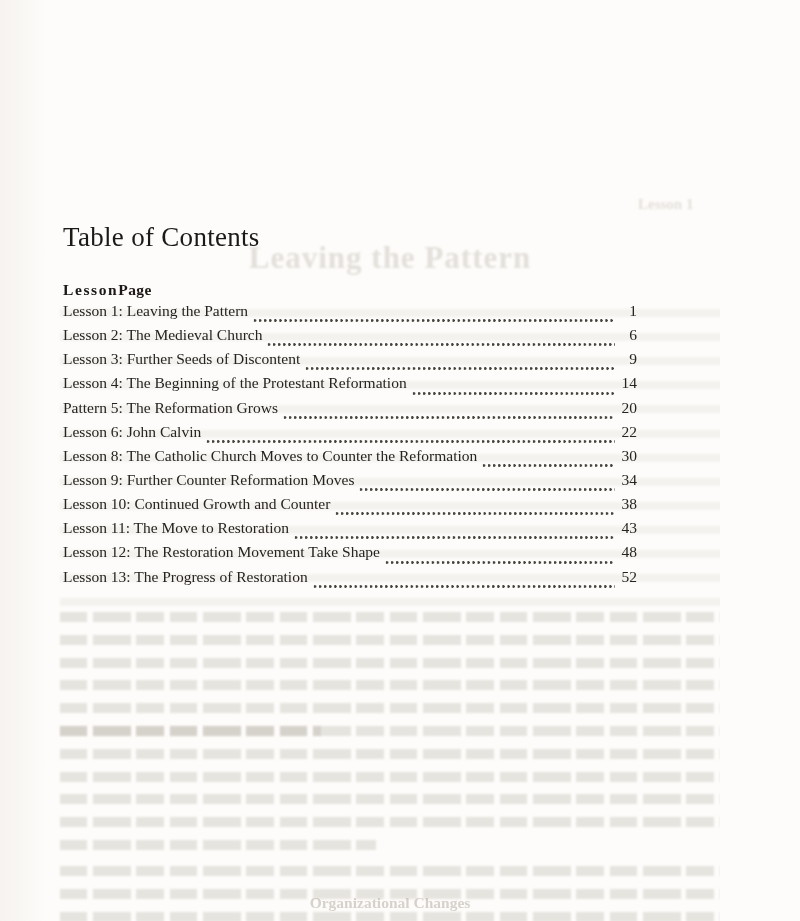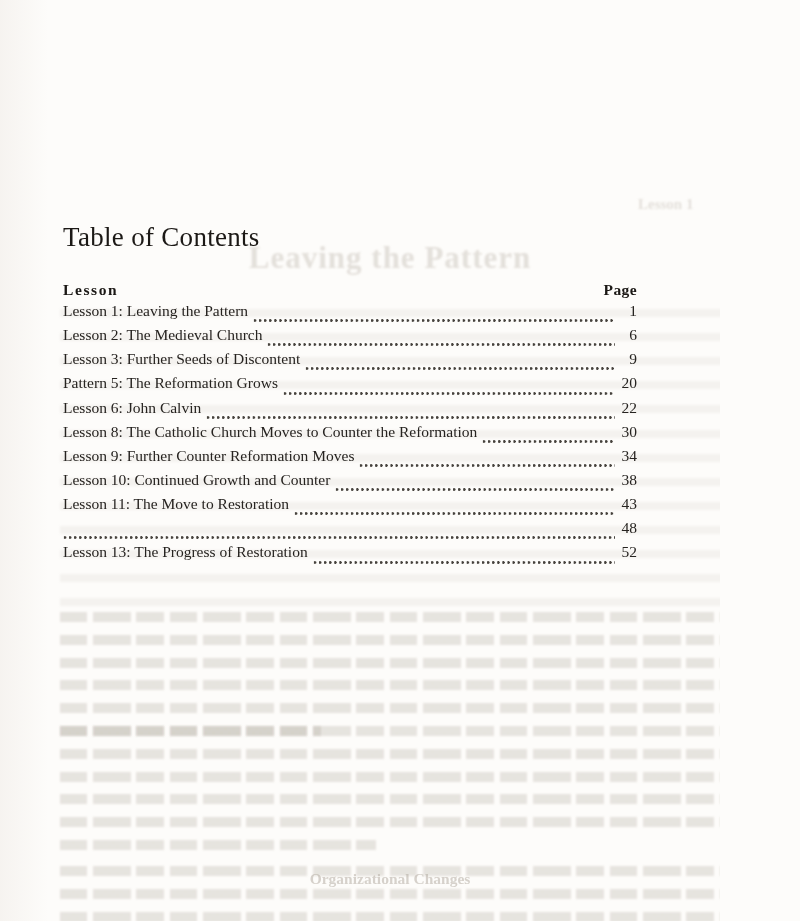--- a/index.html
+++ b/index.html
@@ -41,34 +41,34 @@
     background:repeating-linear-gradient(90deg,
       currentColor 0 27px, rgba(0,0,0,0) 27px 33px,
       currentColor 33px 71px, rgba(0,0,0,0) 71px 76px,
       currentColor 76px 104px, rgba(0,0,0,0) 104px 110px);
     filter:blur(1px);
   }
   .g1 { top:612px; }
   .g2 { top:726px; }
   .g3 { top:866px; }
   .g-heading {
-    position:absolute; top:870px; left:63px; width:654px; text-align:center;
+    position:absolute; top:894px; left:63px; width:654px; text-align:center;
     font-weight:700; font-size:15.5px;
     color:rgba(160,150,138,0.42); filter:blur(0.7px);
   }
 
   
   .title {
     position:absolute; top:222px; left:63px; width:654px; margin:0;
     text-align:left; font-size:27px; font-weight:400;
     letter-spacing:0.3px; color:#1c1916;
   }
   .col-head {
     position:absolute; top:281px; left:63px; right:83px;
-    display:flex; justify-content:space-between;
+    display:flex; 
     font-weight:700; font-size:15.5px; color:#1b1815;
   }
   .col-head .lesson-h { letter-spacing:1.6px; }
   .col-head .page-h   { letter-spacing:0.4px; }
   .toc { position:absolute; top:302px; left:63px; right:83px;font-family:Liberation Serif, serif; }
   .row {
     display:flex; align-items:baseline;
     height:24.15px; font-size:15.5px; color:#262320;
   }
   .lbl { white-space:nowrap; padding-right:5px; }
@@ -135,20 +135,25 @@
       <span class="lbl">Lesson 2: The Medieval Church</span>
       <span class="dots"></span>
       <span class="num">6</span>
     </div>
     <div class="row">
       <span class="lbl">Lesson 3: Further Seeds of Discontent</span>
       <span class="dots"></span>
       <span class="num">9</span>
     </div>
     <div class="row">
+      <span class="lbl">Lesson 4: The Beginning of the Protestant Reformation</span>
+      <span class="dots"></span>
+      <span class="num">14</span>
+    </div>
+    <div class="row">
       <span class="lbl">Pattern 5: The Reformation Grows</span>
       <span class="dots"></span>
       <span class="num">20</span>
     </div>
     <div class="row">
       <span class="lbl">Lesson 6: John Calvin</span>
       <span class="dots"></span>
       <span class="num">22</span>
     </div>
     <div class="row">
@@ -165,20 +170,21 @@
       <span class="lbl">Lesson 10: Continued Growth and Counter</span>
       <span class="dots"></span>
       <span class="num">38</span>
     </div>
     <div class="row">
       <span class="lbl">Lesson 11: The Move to Restoration</span>
       <span class="dots"></span>
       <span class="num">43</span>
     </div>
     <div class="row">
+      <span class="lbl">Lesson 12: The Restoration Movement Take Shape</span>
       <span class="dots"></span>
       <span class="num">48</span>
     </div>
     <div class="row">
       <span class="lbl">Lesson 13: The Progress of Restoration</span>
       <span class="dots"></span>
       <span class="num">52</span>
     </div>
   </div>
 

